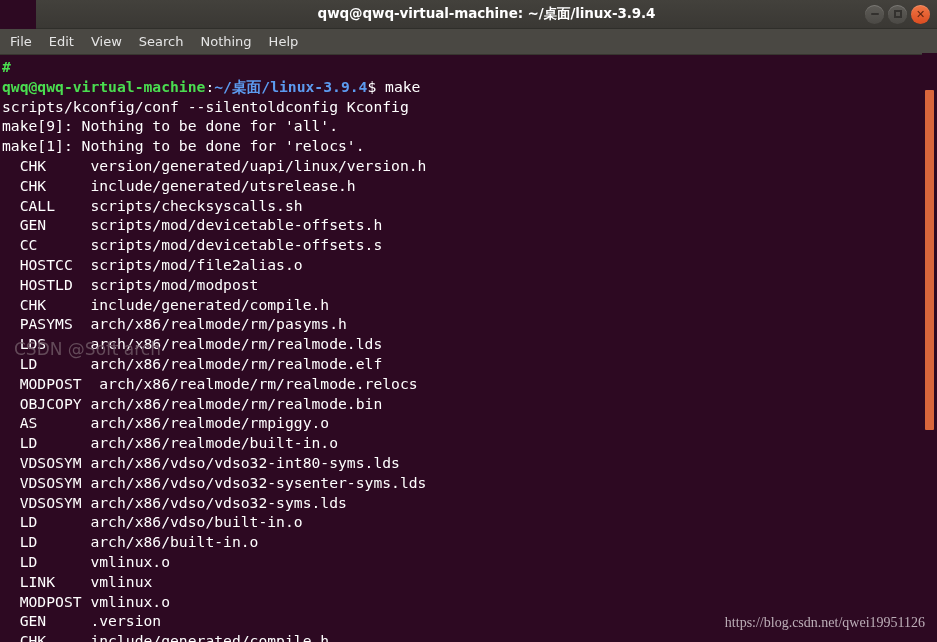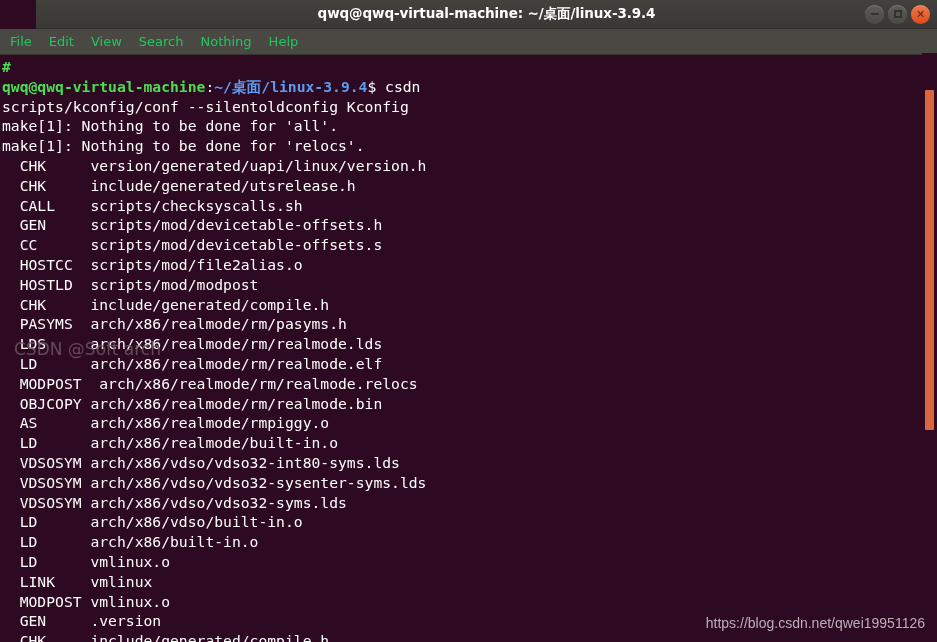--- a/index.html
+++ b/index.html
@@ -90,21 +90,21 @@
   .menubar {
     height: 25px;
     background: #4a4843;
     border-bottom: 1px solid #37352f;
     display: flex;
     align-items: center;
     padding-left: 10px;
     gap: 17px;
   }
   .menu-item {
-    color: #22c55e;
+    color: #e5e5e5;
     font-family: "DejaVu Sans", sans-serif;
     font-size: 13px;
     line-height: 1;
     cursor: default;
     white-space: nowrap;
   }
 
   
   .terminal {
     position: relative;
@@ -145,21 +145,21 @@
     background: #d9663c;
     border-radius: 1px;
   }
 
   
   .watermark-bottom {
     position: absolute;
     right: 12px;
     bottom: 11px;
     color: #c8bcc4;
-    font-family: Liberation Sans, sans-serif;
+    font-family: Liberation Serif, serif;
     font-size: 14px;
     opacity: 0.92;
     white-space: nowrap;
   }
   .watermark-inline {
     position: absolute;
     left: 14px;
     top: 339px;
     color: #6d5663;
     font-family: "DejaVu Sans", sans-serif;
@@ -193,23 +193,23 @@
     <span class="menu-item">File</span>
     <span class="menu-item">Edit</span>
     <span class="menu-item">View</span>
     <span class="menu-item">Search</span>
     <span class="menu-item">Nothing</span>
     <span class="menu-item">Help</span>
   </div>
 
   <div class="terminal" id="terminal-output">
       <div class="term-line"><span class="c-green">#</span></div>
-      <div class="term-line"><span class="c-green">qwq@qwq-virtual-machine</span><span class="c-white">:</span><span class="c-blue">~/桌面/linux-3.9.4</span><span class="c-white">$ csdn</span></div>
+      <div class="term-line"><span class="c-green">qwq@qwq-virtual-machine</span><span class="c-white">:</span><span class="c-blue">~/桌面/linux-3.9.4</span><span class="c-white">$ make</span></div>
       <div class="term-line">scripts/kconfig/conf --silentoldconfig Kconfig</div>
-      <div class="term-line">make[1]: Nothing to be done for 'all'.</div>
+      <div class="term-line">make[9]: Nothing to be done for 'all'.</div>
       <div class="term-line">make[1]: Nothing to be done for 'relocs'.</div>
       <div class="term-line">  CHK     version/generated/uapi/linux/version.h</div>
       <div class="term-line">  CHK     include/generated/utsrelease.h</div>
       <div class="term-line">  CALL    scripts/checksyscalls.sh</div>
       <div class="term-line">  GEN     scripts/mod/devicetable-offsets.h</div>
       <div class="term-line">  CC      scripts/mod/devicetable-offsets.s</div>
       <div class="term-line">  HOSTCC  scripts/mod/file2alias.o</div>
       <div class="term-line">  HOSTLD  scripts/mod/modpost</div>
       <div class="term-line">  CHK     include/generated/compile.h</div>
       <div class="term-line">  PASYMS  arch/x86/realmode/rm/pasyms.h</div>

